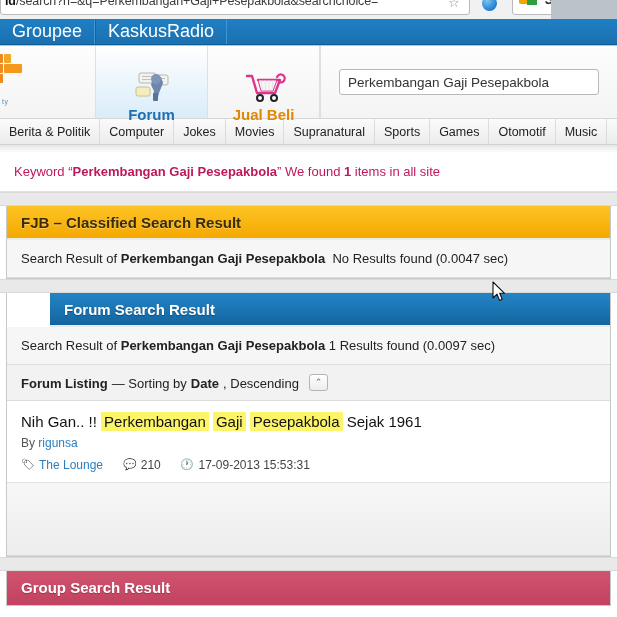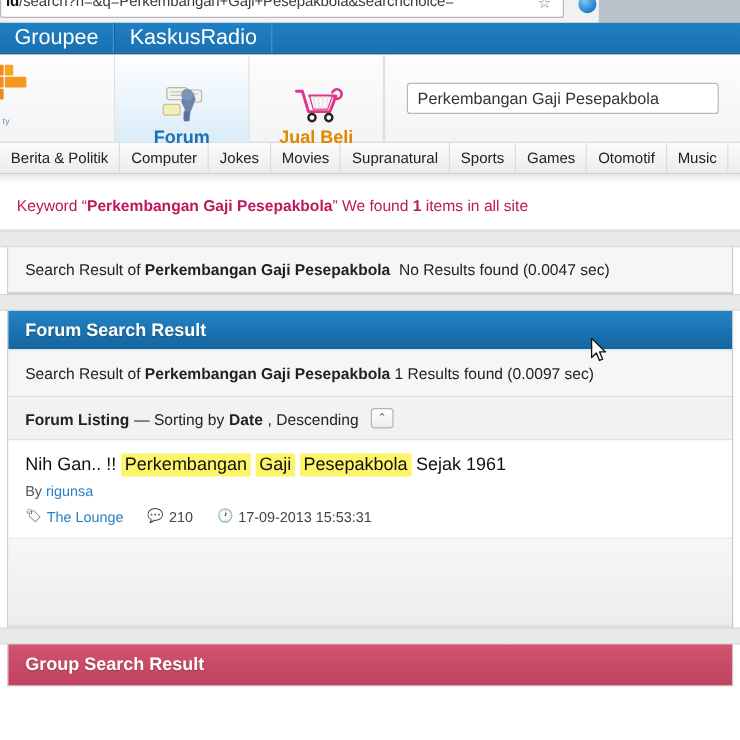--- a/index.html
+++ b/index.html
@@ -16,21 +16,21 @@
     position: relative;
     width: 617px;
     height: 617px;
     overflow: hidden;
   }
 
   
   .browser-strip {
     position: absolute;
     top: 0; left: 0;
-    width: 499px;
+    width: 551px;
     height: 19px;
     background: #f1f1f1;
     border-bottom: 1px solid #c4c4c4;
     overflow: hidden;
   }
   .url-bar {
     position: absolute;
     left: 0; top: -9px;
     width: 470px;
     height: 24px;
@@ -262,20 +262,21 @@
     background: linear-gradient(#fdc424, #f5a800);
     color: #3a2c00;
     border-bottom: 2px solid #e8ebe8;
     text-shadow: 0 1px 0 rgba(255,255,255,0.35);
   }
   .panel-head.forum {
     background: linear-gradient(#2484c6, #13659f);
     color: #ffffff;
     border-bottom: 2px solid #e8ebe8;
     text-shadow: 0 1px 1px rgba(0,0,0,0.3);
+    margin-left: 43px;
   }
   .panel-head.group {
     background: linear-gradient(#d0536f, #c2425f);
     color: #ffffff;
     text-shadow: 0 1px 1px rgba(0,0,0,0.25);
   }
   .panel-subline {
     padding: 11px 14px;
     font-size: 13px;
     color: #222;
@@ -504,20 +505,23 @@
 
     <div class="shadow-strip"></div>
 
     <div class="keyword-line">
       <span>Keyword “</span><b>Perkembangan Gaji Pesepakbola</b><span>” We found </span><b>1</b><span> items in all site</span>
     </div>
 
     <div class="gap-band"></div>
 
     <div class="panel">
+      <div class="panel-head fjb">
+        <span>FJB – Classified Search Result</span>
+      </div>
       <div class="panel-subline">
         <span>Search Result of </span><b>Perkembangan Gaji Pesepakbola</b>&nbsp; <span>No Results found (0.0047 sec)</span>
       </div>
     </div>
 
     <div class="gap-band"></div>
 
     <div class="panel">
       <div class="panel-head forum">
         <span>Forum Search Result</span>

